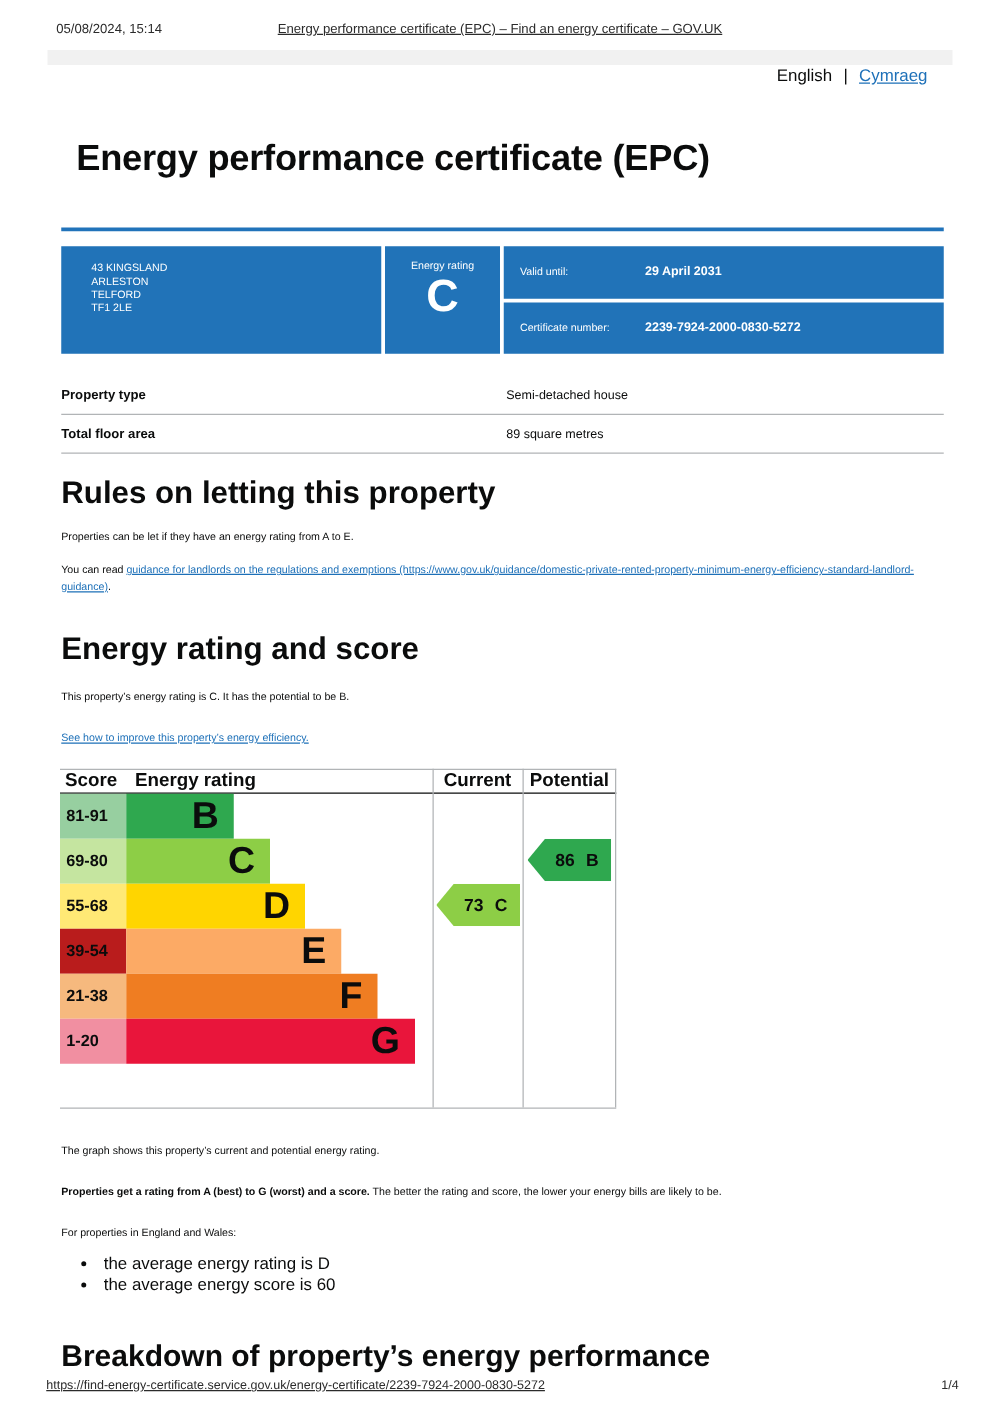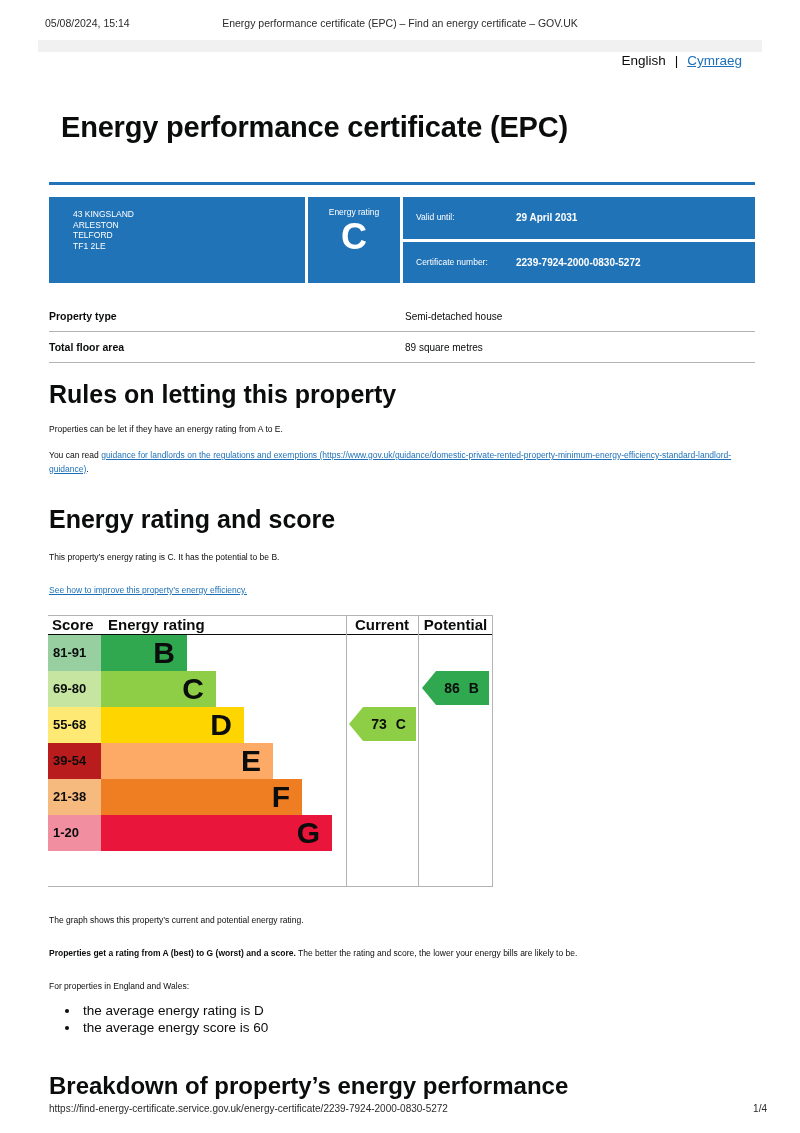--- a/index.html
+++ b/index.html
@@ -2,24 +2,24 @@
 <html><head>
 <meta charset="utf-8">
 <style>
   html,body{margin:0;padding:0;background:#fff;}
   .page{position:relative;width:800px;height:1133px;background:#fff;overflow:hidden;
         font-family:"Liberation Sans",sans-serif;color:#0b0c0c;margin:0 auto;}
 
   
   .print-header{position:absolute;top:17px;left:33px;right:33px;font-size:10.5px;color:#2b2b2b;}
   .print-header .ph-date{position:absolute;left:0;top:0;padding-left:12px;}
-  .print-header .ph-title{display:block;text-align:center;}
+  .print-header .ph-title{display:block;text-align:center;text-decoration:underline;}
   .gray-strip{position:absolute;top:40px;left:38px;right:38px;height:12px;background:#f1f1f1;}
   .print-footer{position:absolute;top:1103px;left:33px;right:33px;font-size:10px;color:#2b2b2b;}
-  .print-footer .pf-url{position:absolute;left:16px;top:0;}
+  .print-footer .pf-url{position:absolute;left:4px;top:0;text-decoration:underline;}
   .print-footer .pf-page{position:absolute;right:0;top:0;}
 
   
   .lang-row{position:absolute;top:53px;right:58px;font-size:13.5px;}
   .lang-row .sep{display:inline-block;margin:0 9px;color:#0b0c0c;}
   a.link{color:#1d70b8;text-decoration:underline;cursor:pointer;}
 
   
   .h1{position:absolute;left:61px;top:111px;font-size:29px;font-weight:bold;letter-spacing:-0.2px;}
   .h2{position:absolute;left:49px;font-size:25px;font-weight:bold;}

